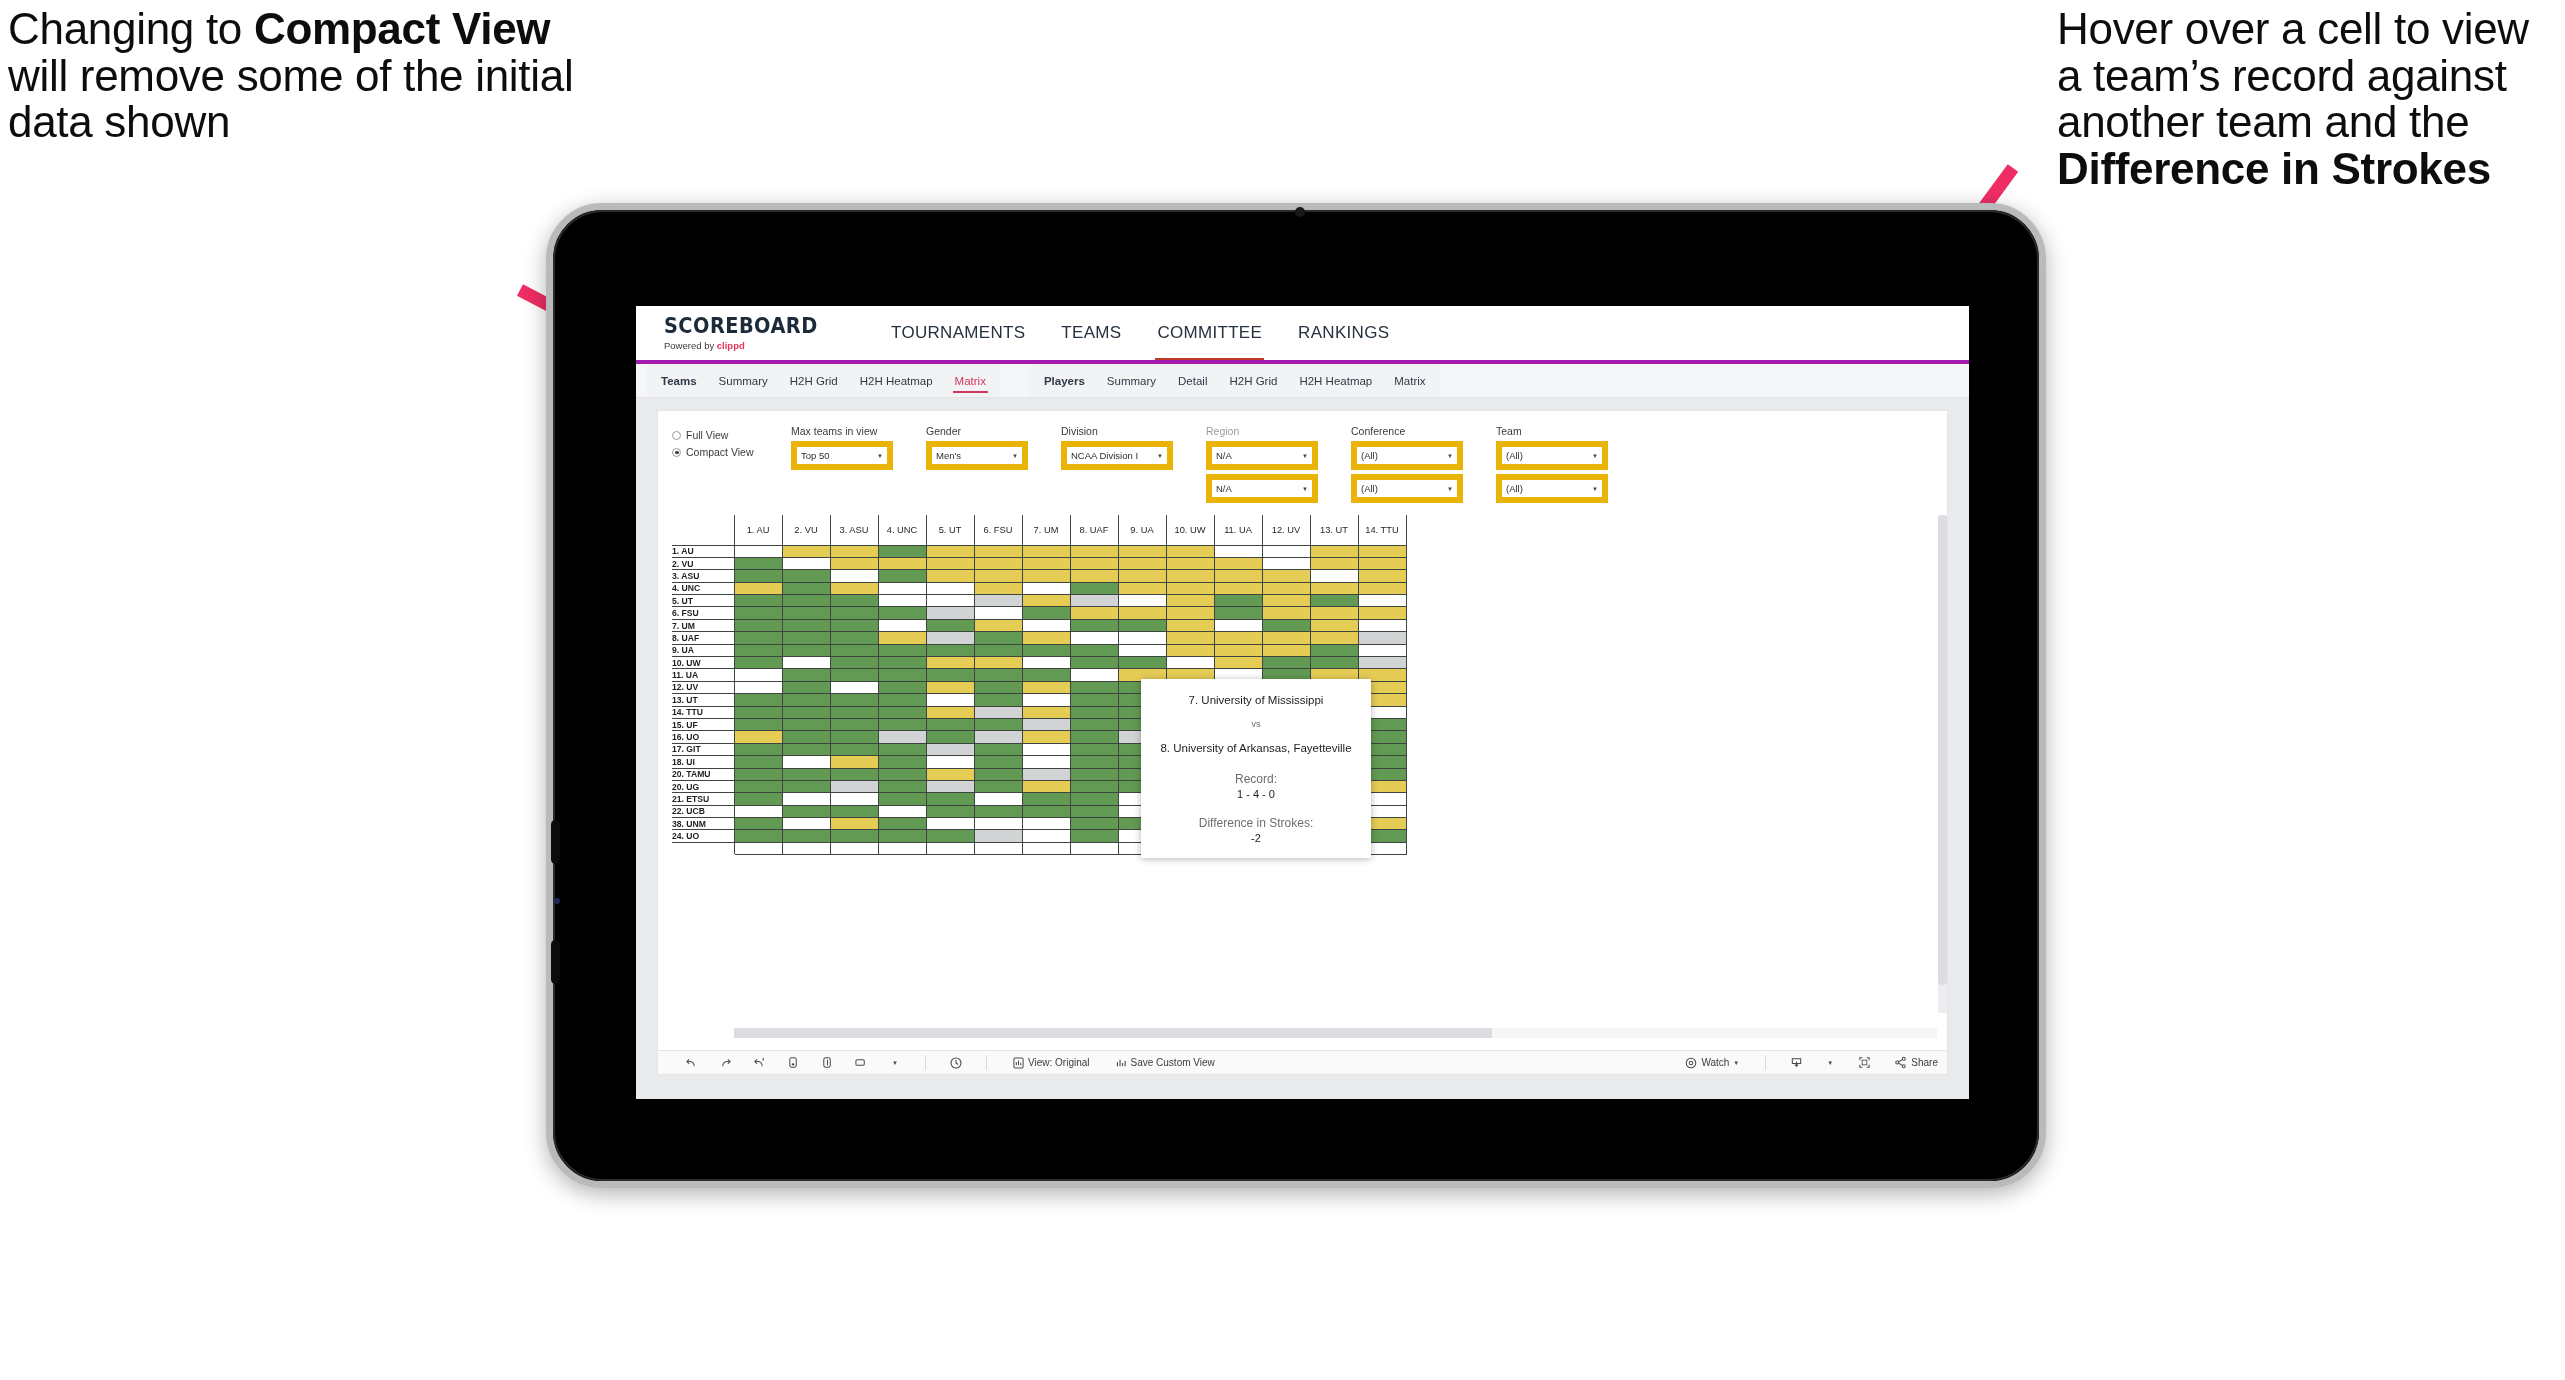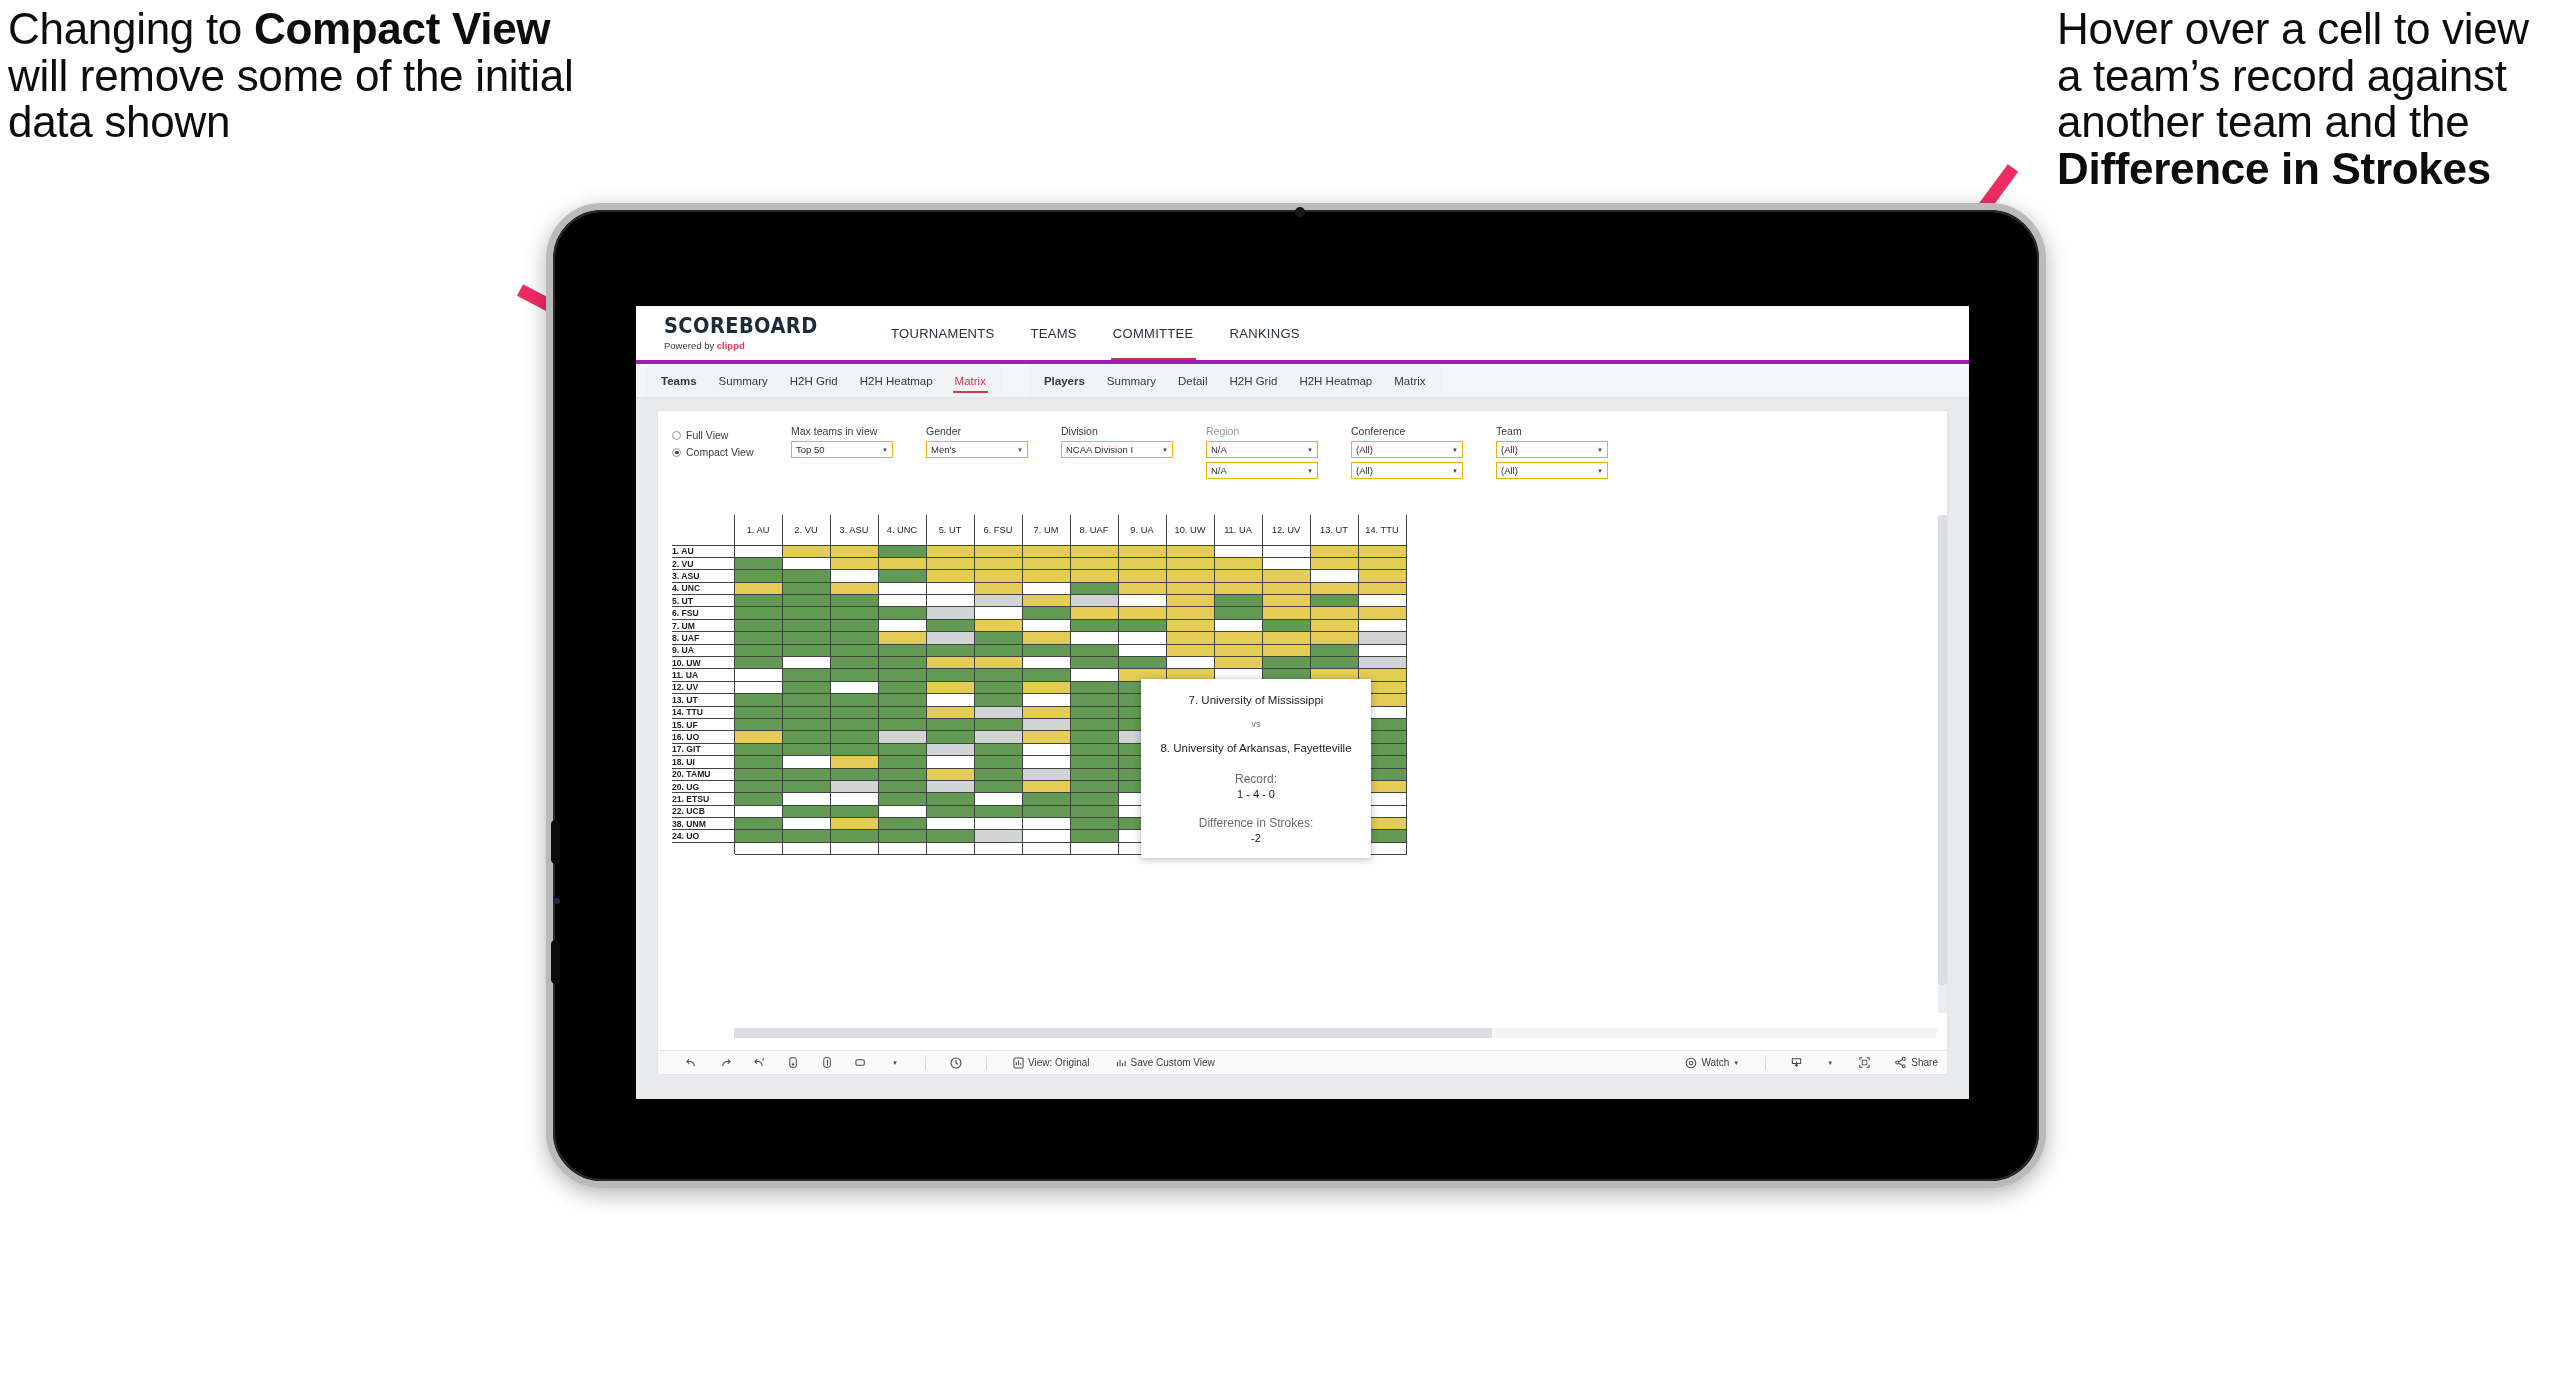--- a/index.html
+++ b/index.html
@@ -69,21 +69,21 @@
     font-weight:700; font-size:21px; letter-spacing:0.5px; color:#1c2b3a;
     line-height:1;
     transform: scaleX(0.92);
     transform-origin: left center;
   }
   .brand-sub { font-size:9.5px; color:#3a3a3a; margin-top:3px; }
   .brand-sub .clippd { color:#e8365d; font-weight:700; }
 
   .topnav-items { display:flex; align-items:center; height:100%; }
   .topnav-item {
-    font-size:13px; color:#26323f; padding:0 18px; height:100%;
+    font-size:17px; color:#26323f; padding:0 18px; height:100%;
     display:flex; align-items:center; letter-spacing:.3px; cursor:pointer;
     position:relative;
   }
   .topnav-item.active { font-weight:400; }
   .topnav-item.active:after {
     content:""; position:absolute; left:16px; right:16px; bottom:0;
     height:2.5px; background:#c0392b;
   }
 
   
@@ -119,21 +119,21 @@
   }
   .radios { width:110px; padding-top:4px;}
   .radio-row { display:flex; align-items:center; gap:5px; font-size:10.5px; color:#3b3b3b; margin-bottom:5px; cursor:pointer;}
   .radio-dot { width:9px; height:9px; border-radius:50%; border:1.2px solid #9a9a9a; background:#fff; position:relative;}
   .radio-dot.on:after { content:""; position:absolute; left:2px; top:2px; width:3.5px; height:3.5px; border-radius:50%; background:#3b3b3b;}
 
   .fgroup { margin-right:24px; }
   .flabel { font-size:10.5px; color:#3b3b3b; margin-bottom:4px; }
   .flabel.muted { color:#9b9b9b; }
   .fsel {
-    width:102px; height:17px; border:1px solid #eab308; background:#fff;
+    width:102px; height:29px; border:6px solid #eab308; background:#fff;
     display:flex; align-items:center; justify-content:space-between;
     padding:0 4px; font-size:9.5px; color:#2e2e2e; margin-bottom:4px;
     cursor:pointer;
   }
   .fsel.wide { width:112px; }
   .caret { font-size:6px; color:#444; }
 
   
   #matrix-wrap { position:absolute; left:14px; top:104px; right:10px; bottom:48px; }
   table.matrix { border-collapse:collapse; table-layout:fixed; }

